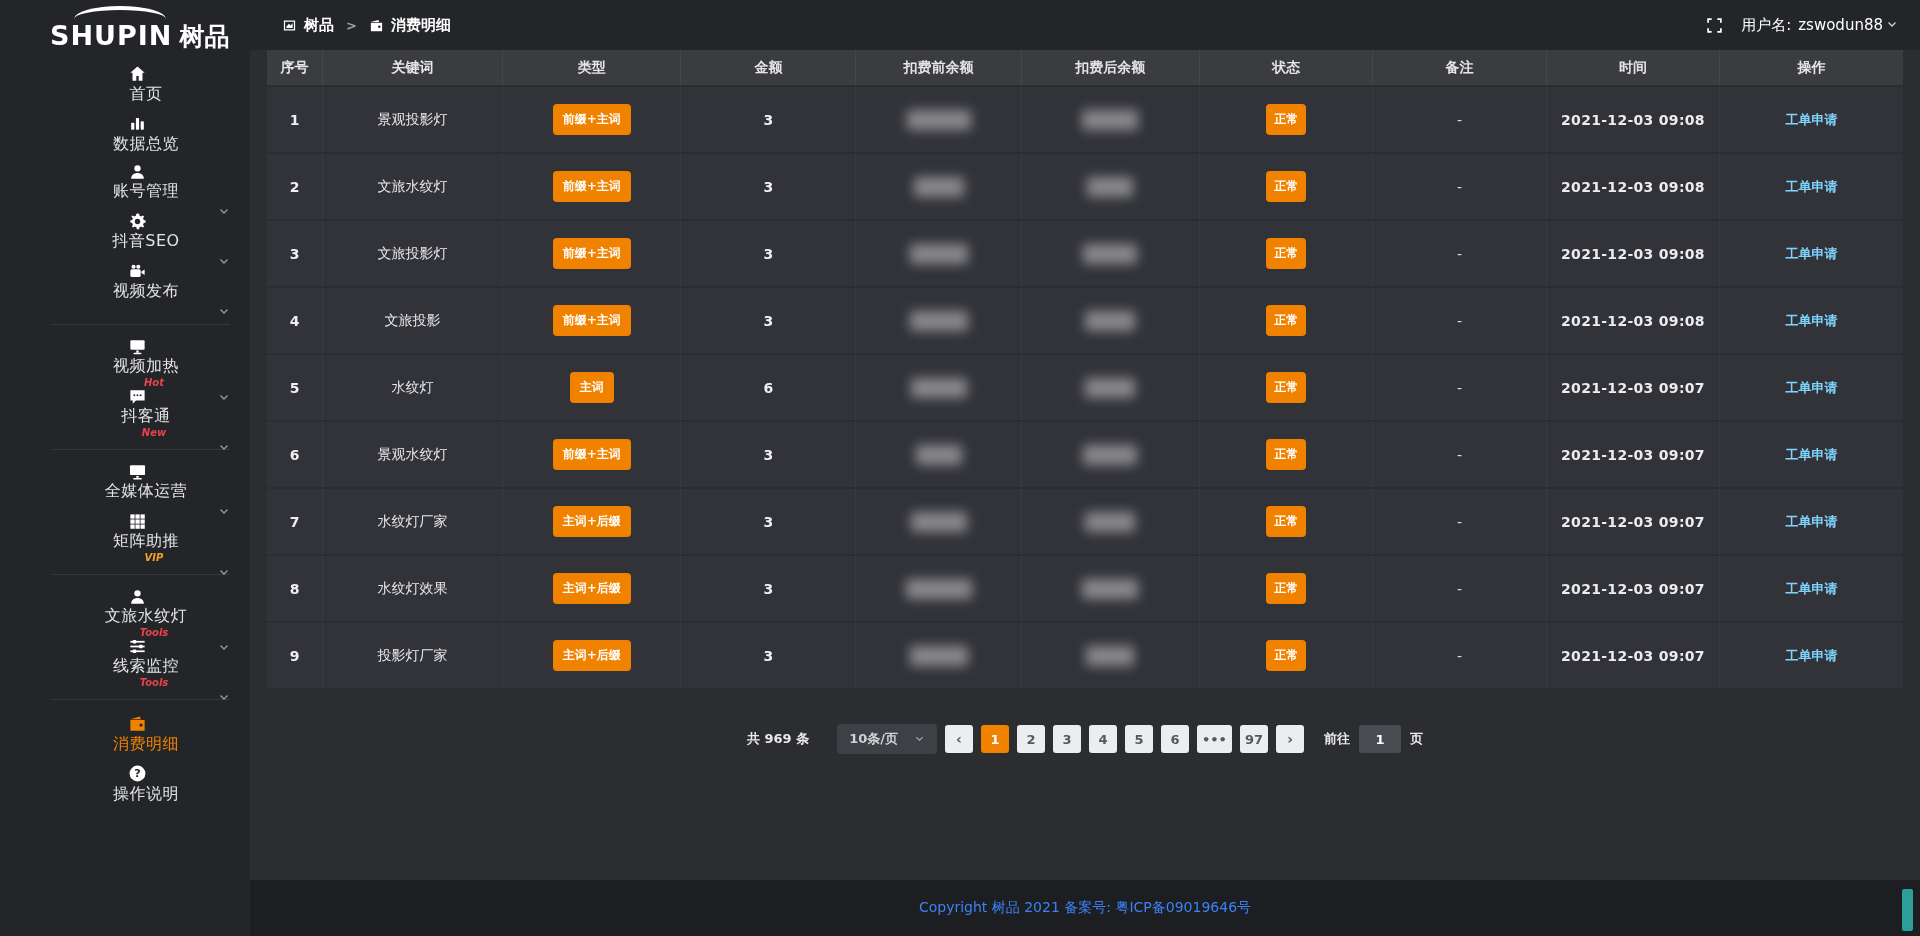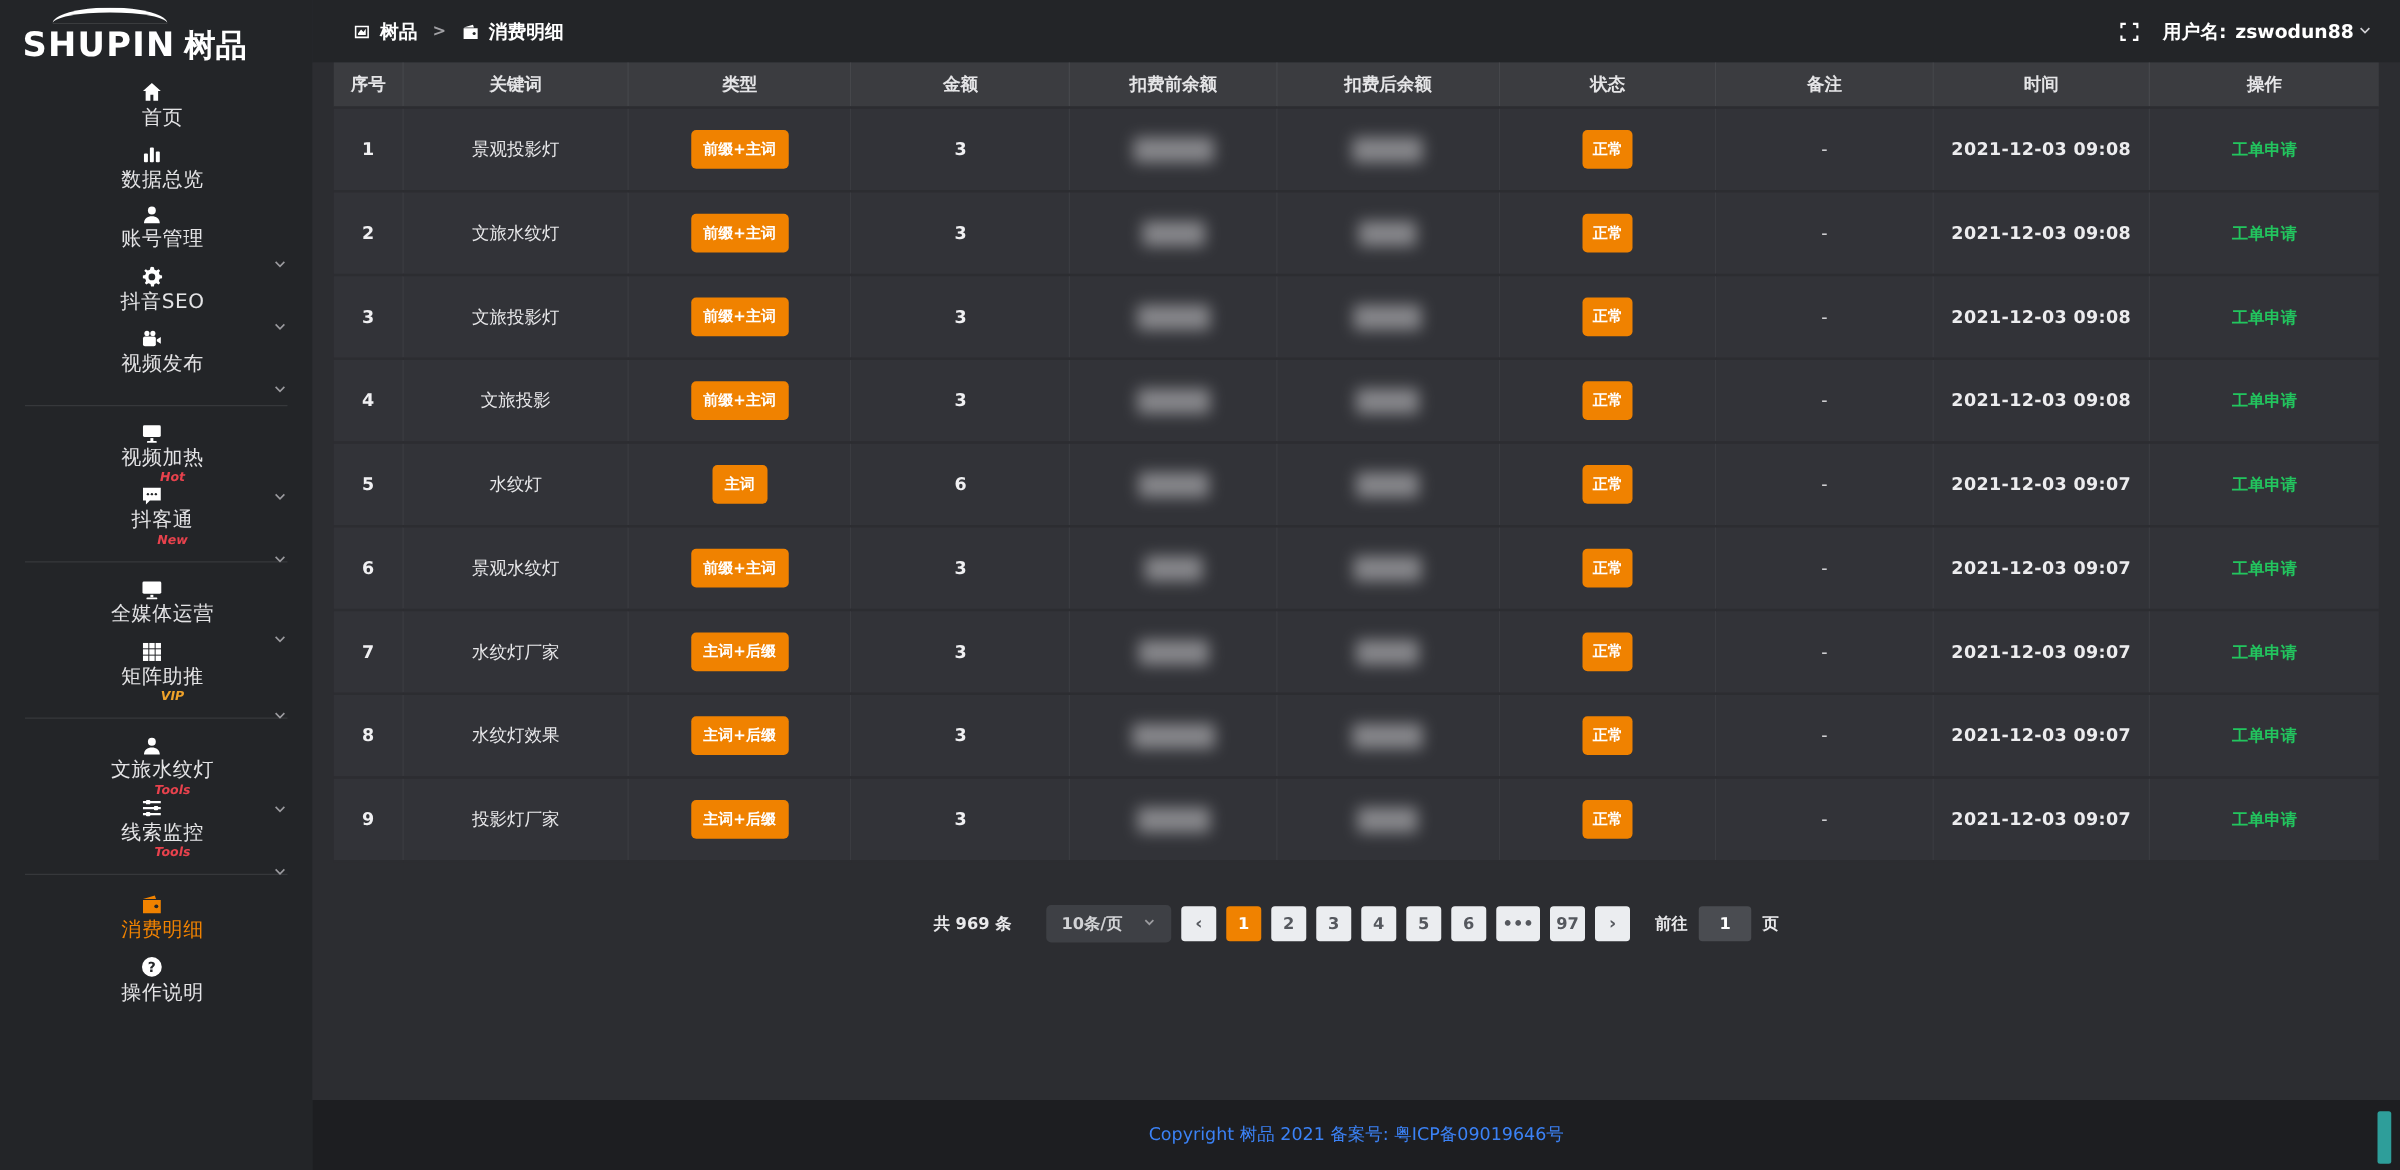--- a/index.html
+++ b/index.html
@@ -5,21 +5,21 @@
   * { box-sizing: border-box; margin: 0; padding: 0; }
   html,body { width:1920px; height:936px; }
   body {
     font-family: "DejaVu Sans", "Liberation Sans", sans-serif;
     background: #2c2d31;
     display: flex;
     overflow: hidden;
     position: relative;
   }
   
-  .sidebar { width:250px; min-width:250px; background:#232528; height:936px; }
+  .sidebar { width:250px; min-width:250px; background:#232528; height:936px;padding-left:32px; }
   .logo { position:relative; height:52px; padding:20px 0 0 18px; color:#fff; white-space:nowrap; }
   .logo-arc { position:absolute; top:6px; left:42px; width:92px; height:13px;
               border-top:4px solid #fff; border-radius:50% 50% 0 0 / 100% 100% 0 0; }
   .logo-en { font-size:27px; font-weight:bold; letter-spacing:1px; }
   .logo-cn { font-size:25px; font-weight:bold; margin-left:7px; }
   .side-nav { padding-top:10px; }
   .side-item { display:flex; align-items:center; height:50px; padding:0 20px 0 30px;
                color:#e4e4e6; font-size:16px; cursor:pointer;flex-direction:column; }
   .side-item .ic { width:22px; height:22px; margin-right:17px; display:flex; align-items:center; justify-content:center; }
   .side-item .ic svg { width:19px; height:19px; }
@@ -33,42 +33,42 @@
   .right { flex:1; display:flex; flex-direction:column; }
   .topbar { height:50px; background:#232528; display:flex; align-items:center; padding:0 22px 0 32px; color:#fff; }
   .crumbs { display:flex; align-items:center; }
   .crumb { display:flex; align-items:center; font-size:15px; font-weight:bold; cursor:pointer; }
   .crumb .ic { margin-right:7px; display:flex; }
   .crumb .ic svg { width:15px; height:15px; }
   .crumb-sep { color:#a2a2a6; margin:0 12px; font-size:13px; font-weight:bold; }
   .topbar-right { margin-left:auto; display:flex; align-items:center; gap:18px; }
   .fs-btn { display:flex; cursor:pointer; }
   .fs-btn svg { width:17px; height:17px; }
-  .user-box { display:flex; align-items:center; font-size:15px; font-weight:bold; cursor:pointer; }
+  .user-box { display:flex; align-items:center; font-size:15px; font-weight:normal; cursor:pointer; }
   .user-box .uname { margin-left:7px; }
   .user-box .chev svg { width:12px; height:12px; margin-left:3px; }
   
   .content { flex:1; background:#2c2d31; padding:0 17px; }
   .balance { margin:30px 0 14px 2px; color:#fff; font-size:15px; font-weight:bold; }
   .balance .val { margin-left:6px; }
   table { width:100%; border-collapse:collapse; table-layout:fixed; }
   thead th { background:#3b3c40; height:36px; font-size:14px; color:#e5e5e7; font-weight:bold;
              border-right:1px solid #46474b; border-bottom:2px solid #2c2d31; text-align:center; }
   thead th:last-child { border-right:none; }
   tbody td { background:#323338; height:67px; text-align:center; font-size:14px; color:#dedee0;
              border-right:1px solid #3b3c41; border-bottom:2px solid #2c2d31; }
   tbody td:last-child { border-right:none; }
   td.num { font-weight:bold; color:#f0f0f2; }
   td.kw { color:#e8e8ea; }
   td.time { font-weight:bold; color:#ececee; letter-spacing:0.3px; }
   .type-badge { display:inline-block; background:#f08200; color:#fff; font-size:12px;
                 padding:7px 10px; border-radius:4px; font-weight:bold; }
   .status-badge { display:inline-block; background:#f08200; color:#fff; font-size:12px;
                   padding:7px 8px; border-radius:4px; font-weight:bold; }
-  .action-link { color:#22c55e; font-size:13px; font-weight:bold; cursor:pointer; }
+  .action-link { color:#7dd3fc; font-size:13px; font-weight:bold; cursor:pointer; }
   .blur-blob { display:inline-block; height:20px; background:#97979b; filter:blur(6px);
                border-radius:2px; vertical-align:middle; opacity:0.85; }
   
   .pagination { display:flex; align-items:center; justify-content:center; gap:8px;
                 margin-top:34px; color:#eaeaec; font-size:13px; font-weight:bold; }
   .pg-total { margin-right:20px; }
   .page-size { background:#3e4045; border-radius:4px; height:30px; padding:0 12px;
                display:flex; align-items:center; gap:16px; color:#d2d3d6; cursor:pointer; }
   .page-size .chev svg { width:11px; height:11px; }
   .page-btn { min-width:28px; height:28px; background:#ebedf0; color:#55585e;

